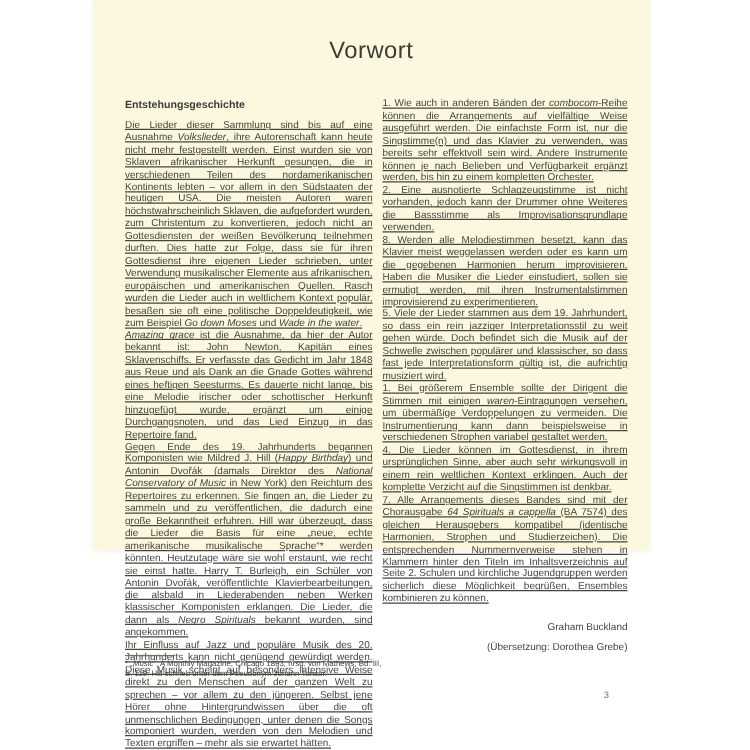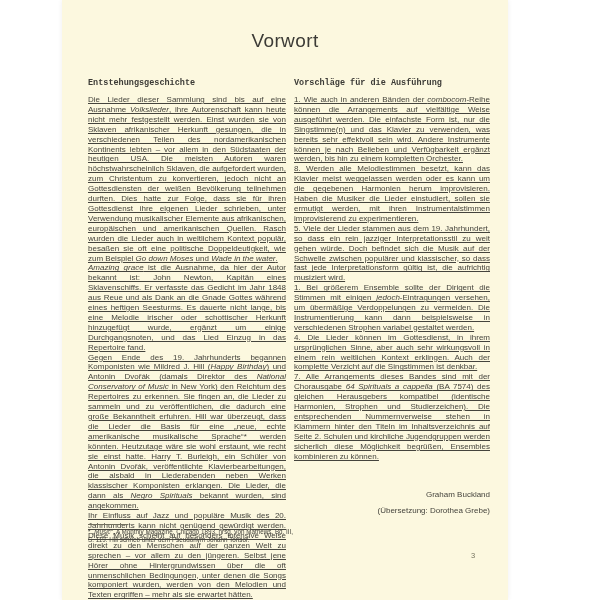--- a/index.html
+++ b/index.html
@@ -12,24 +12,24 @@
     overflow: hidden;
   }
   .canvas {
     position: relative;
     width: 600px;
     height: 600px;
     background: var(--margin_bg, #ffffff);
   }
   .paper {
     position: absolute;
-    left: 62px;
+    left: 74px;
     top: 0;
     width: 446px;
-    height: 600px;
+    height: 440px;
     background: var(--paper, #fcf8df);
     box-shadow: 0 0 5px rgba(0,0,0,0.07);
   }
   .title {
     position: absolute;
     top: 30px;
     left: 0;
     width: 100%;
     margin: 0;
     text-align: center;
@@ -43,34 +43,33 @@
     top: 78px;
   }
   .col-left  { left: 26px;  width: 198px; }
   .col-right { left: 232px; width: 196px; }
   .col h2 {
     margin: 0 0 7px 0;
     font-size: 8.5px;
     line-height: 10px;
     font-weight: 700;
     color: var(--heading_text, #3c3b36);
-    font-family: Liberation Mono, monospace;
   }
   .col p {
     margin: 0;
     font-size: 8px;
     line-height: 9.9px;
     text-align: justify;
     hyphens: auto;
     color: var(--body_text, #45443d);
     text-decoration: underline;
   }
   .it { font-style: italic; }
   .signature {
-    margin-top: 28px;
+    margin-top: 13px;
     text-align: right;
     font-size: 8px;
     line-height: 10px;
     color: var(--body_text, #45443d);
   }
   .signature .translation { margin-top: 6px; text-align: right; }
   .footnote {
     position: absolute;
     left: 26px;
     top: 524px;
@@ -108,25 +107,25 @@
 
     <div class="col col-left">
       <h2>Entstehungsgeschichte</h2>
       <p><span>Die Lieder dieser Sammlung sind bis auf eine Ausnahme </span><span class="it">Volkslieder</span><span>, ihre Autorenschaft kann heute nicht mehr festgestellt werden. Einst wurden sie von Sklaven afrikanischer Herkunft gesungen, die in verschiedenen Teilen des nordamerikanischen Kontinents lebten – vor allem in den Südstaaten der heutigen USA. Die meisten Autoren waren höchstwahrscheinlich Sklaven, die aufgefordert wurden, zum Christentum zu konvertieren, jedoch nicht an Gottesdiensten der weißen Bevölkerung teilnehmen durften. Dies hatte zur Folge, dass sie für ihren Gottesdienst ihre eigenen Lieder schrieben, unter Verwendung musikalischer Elemente aus afrikanischen, europäischen und amerikanischen Quellen. Rasch wurden die Lieder auch in weltlichem Kontext populär, besaßen sie oft eine politische Doppeldeutigkeit, wie zum Beispiel </span><span class="it">Go down Moses</span><span> und </span><span class="it">Wade in the water</span><span>.</span></p>
       <p><span class="it">Amazing grace</span><span> ist die Ausnahme, da hier der Autor bekannt ist: John Newton, Kapitän eines Sklavenschiffs. Er verfasste das Gedicht im Jahr 1848 aus Reue und als Dank an die Gnade Gottes während eines heftigen Seesturms. Es dauerte nicht lange, bis eine Melodie irischer oder schottischer Herkunft hinzugefügt wurde, ergänzt um einige Durchgangsnoten, und das Lied Einzug in das Repertoire fand.</span></p>
       <p><span>Gegen Ende des 19. Jahrhunderts begannen Komponisten wie Mildred J. Hill (</span><span class="it">Happy Birthday</span><span>) und Antonin Dvořák (damals Direktor des </span><span class="it">National Conservatory of Music</span><span> in New York) den Reichtum des Repertoires zu erkennen. Sie fingen an, die Lieder zu sammeln und zu veröffentlichen, die dadurch eine große Bekanntheit erfuhren. Hill war überzeugt, dass die Lieder die Basis für eine „neue, echte amerikanische musikalische Sprache“* werden könnten. Heutzutage wäre sie wohl erstaunt, wie recht sie einst hatte. Harry T. Burleigh, ein Schüler von Antonin Dvořák, veröffentlichte Klavierbearbeitungen, die alsbald in Liederabenden neben Werken klassischer Komponisten erklangen. Die Lieder, die dann als </span><span class="it">Negro Spirituals</span><span> bekannt wurden, sind angekommen.</span></p>
       <p><span>Ihr Einfluss auf Jazz und populäre Musik des 20. Jahrhunderts kann nicht genügend gewürdigt werden. Diese Musik scheint auf besonders intensive Weise direkt zu den Menschen auf der ganzen Welt zu sprechen – vor allem zu den jüngeren. Selbst jene Hörer ohne Hintergrundwissen über die oft unmenschlichen Bedingungen, unter denen die Songs komponiert wurden, werden von den Melodien und Texten ergriffen – mehr als sie erwartet hätten.</span></p>
     </div>
 
     <div class="col col-right">
-      <h2>Vorschläge für die Ausführung</h2>
       <p><span>1. Wie auch in anderen Bänden der </span><span class="it">combocom</span><span>-Reihe können die Arrangements auf vielfältige Weise ausgeführt werden. Die einfachste Form ist, nur die Singstimme(n) und das Klavier zu verwenden, was bereits sehr effektvoll sein wird. Andere Instrumente können je nach Belieben und Verfügbarkeit ergänzt werden, bis hin zu einem kompletten Orchester.</span></p>
+      <p><span>2. Eine ausnotierte Schlagzeugstimme ist nicht vorhanden, jedoch kann der Drummer ohne Weiteres die Bassstimme als Improvisationsgrundlage verwenden.</span></p>
       <p><span>8. Werden alle Melodiestimmen besetzt, kann das Klavier meist weggelassen werden oder es kann um die gegebenen Harmonien herum improvisieren. Haben die Musiker die Lieder einstudiert, sollen sie ermutigt werden, mit ihren Instrumentalstimmen improvisierend zu experimentieren.</span></p>
       <p><span>5. Viele der Lieder stammen aus dem 19. Jahrhundert, so dass ein rein jazziger Interpretationsstil zu weit gehen würde. Doch befindet sich die Musik auf der Schwelle zwischen populärer und klassischer, so dass fast jede Interpretationsform gültig ist, die aufrichtig musiziert wird.</span></p>
-      <p><span>1. Bei größerem Ensemble sollte der Dirigent die Stimmen mit einigen </span><span class="it">jedoch</span><span>-Eintragungen versehen, um übermäßige Verdoppelungen zu vermeiden. Die Instrumentierung kann dann beispielsweise in verschiedenen Strophen variabel gestaltet werden.</span></p>
+      <p><span>1. Bei größerem Ensemble sollte der Dirigent die Stimmen mit einigen </span><span class="it">waren</span><span>-Eintragungen versehen, um übermäßige Verdoppelungen zu vermeiden. Die Instrumentierung kann dann beispielsweise in verschiedenen Strophen variabel gestaltet werden.</span></p>
       <p><span>4. Die Lieder können im Gottesdienst, in ihrem ursprünglichen Sinne, aber auch sehr wirkungsvoll in einem rein weltlichen Kontext erklingen. Auch der komplette Verzicht auf die Singstimmen ist denkbar.</span></p>
       <p><span>7. Alle Arrangements dieses Bandes sind mit der Chorausgabe </span><span class="it">64 Spirituals a cappella</span><span> (BA 7574) des gleichen Herausgebers kompatibel (identische Harmonien, Strophen und Studierzeichen). Die entsprechenden Nummernverweise stehen in Klammern hinter den Titeln im Inhaltsverzeichnis auf Seite 2. Schulen und kirchliche Jugendgruppen werden sicherlich diese Möglichkeit begrüßen, Ensembles kombinieren zu können.</span></p>
 
       <div class="signature">
         <div>Graham Buckland</div>
         <div class="translation">(Übersetzung: Dorothea Grebe)</div>
       </div>
     </div>
 
     <div class="footnote">

